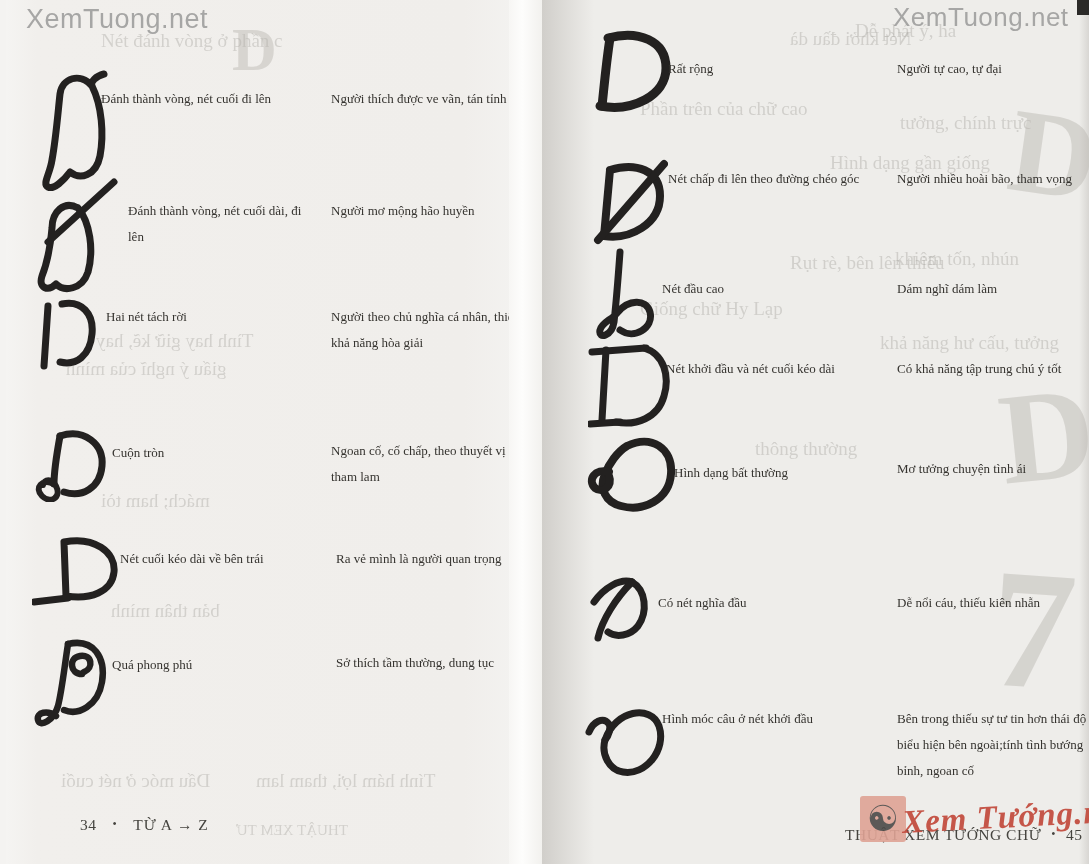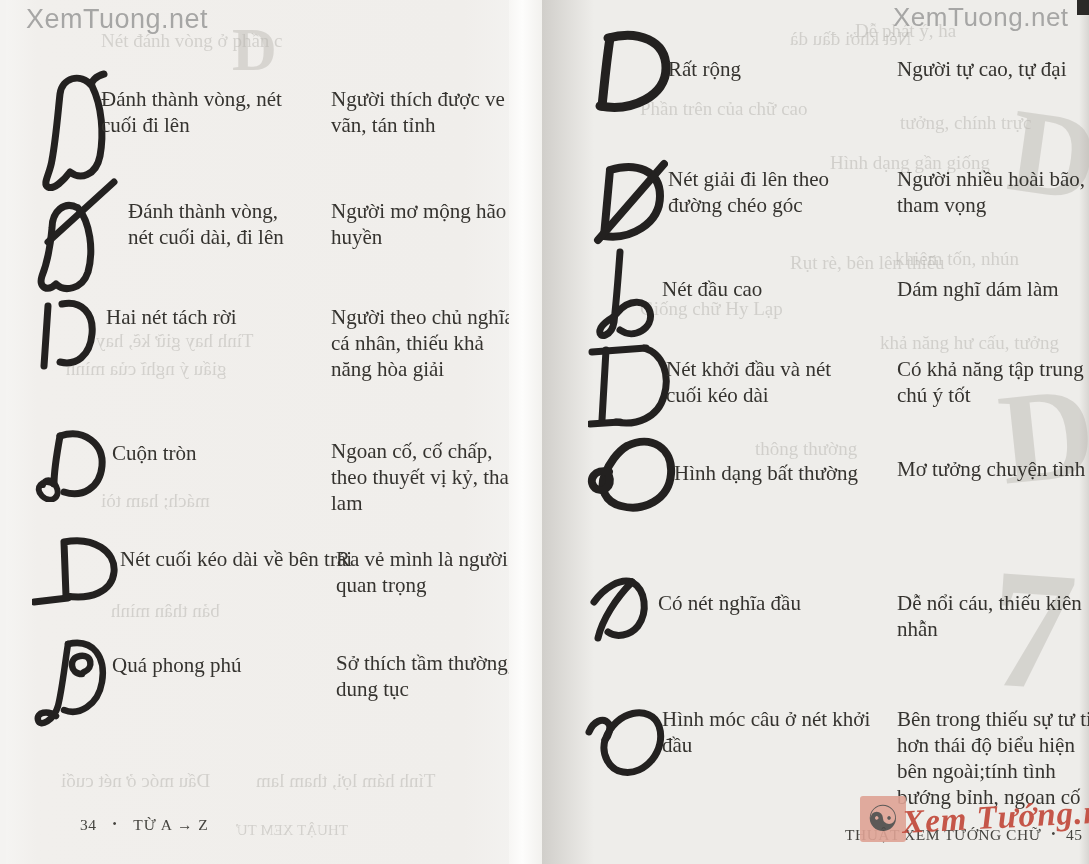--- a/index.html
+++ b/index.html
@@ -31,21 +31,21 @@
   }
   #wm-left { left:26px; top:4px; }
   #wm-right { left:893px; top:2px; font-size:26px; }
 
   
   .row { position:absolute; }
   .glyph { position:absolute; }
   .glyph svg { display:block; }
   .glyph path { fill:none; stroke:#232120; stroke-linecap:round; stroke-linejoin:round; }
   .label, .meaning {
-    position:absolute; color:#35332f; font-size:21px; line-height:26px;
+    position:absolute; color:#35332f; font-size:13px; line-height:26px;
   }
 
   
   .ghost {
     position:absolute; color:#8f8d87; opacity:.30; font-size:19px; line-height:25px;
     white-space:nowrap; pointer-events:none;
   }
   .ghost.mirror { transform:scaleX(-1); }
   .ghost-letter {
     position:absolute; color:#b9b6b0; opacity:.45; font-weight:bold;
@@ -193,21 +193,21 @@
     <div class="meaning" style="left:355px;top:56px;width:220px">Người tự cao, tự đại</div>
   </div>
 
   <div class="row">
     <div class="glyph" style="left:50px;top:156px">
       <svg width="76" height="90" viewBox="0 0 76 90">
         <path stroke-width="8" d="M18,14 C44,6 68,14 68,40 C68,68 38,84 12,80 C14,58 16,36 18,14"></path>
         <path stroke-width="8" d="M6,84 L72,8"></path>
       </svg>
     </div>
-    <div class="label" style="left:126px;top:166px;width:195px">Nét giải đi lên theo đường chéo góc</div>
+    <div class="label" style="left:126px;top:166px;width:195px">Nét chấp đi lên theo đường chéo góc</div>
     <div class="meaning" style="left:355px;top:166px;width:200px">Người nhiều hoài bão, tham vọng</div>
   </div>
 
   <div class="row">
     <div class="glyph" style="left:50px;top:246px">
       <svg width="64" height="98" viewBox="0 0 64 98">
         <path stroke-width="7" d="M28,6 C26,34 24,58 22,76 C20,90 6,94 8,84 C10,76 20,74 26,66 C36,54 54,52 58,66 C62,82 42,94 28,84"></path>
       </svg>
     </div>
     <div class="label" style="left:120px;top:276px;width:170px">Nét đầu cao</div>

